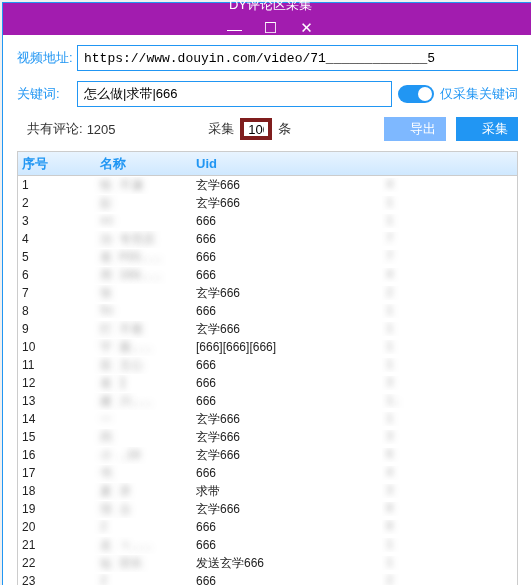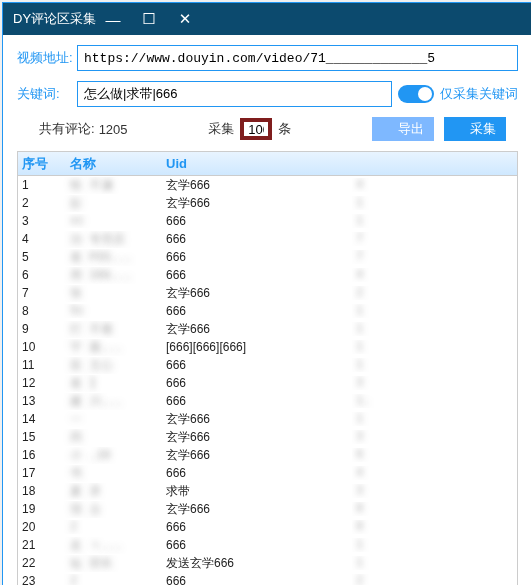--- a/index.html
+++ b/index.html
@@ -1,43 +1,43 @@
 <!DOCTYPE html>
 <html><head>
 <meta charset="utf-8">
 <style>
   * { margin: 0; padding: 0; box-sizing: border-box; font-family: "Microsoft YaHei", Arial, sans-serif; }
   body { background: #f0f0f0; padding: 2px; }
   .window { width: 531px; background: #fff; border: 1px solid #2196f3; }
-  .titlebar { background: #0c4a6e; height: 32px; display: flex; align-items: center; justify-content: flex-start; padding: 0 4px 0 10px; color: #fff; font-size: 13px; }
+  .titlebar { background: #a21caf; height: 32px; display: flex; align-items: center; justify-content: center; padding: 0 4px 0 10px; color: #fff; font-size: 13px; flex-direction: column; }
   .titlebar .title { font-weight: normal; }
   .win-controls { display: flex; gap: 2px; }
   .win-btn { width: 34px; height: 28px; display: flex; align-items: center; justify-content: center; color: #fff; font-size: 15px; cursor: pointer; }
   .content { padding: 10px 14px 8px; }
   .row { display: flex; align-items: center; margin-bottom: 10px; font-size: 13px; }
   .row-label { color: #2196f3; width: 60px; flex-shrink: 0; }
   .text-input { flex: 1; border: 1px solid #2196f3; padding: 4px 6px; font-size: 13px; height: 26px; outline: none; font-family: "Courier New", monospace; }
   .kw-row .text-input { font-family: "Microsoft YaHei", Arial, sans-serif; }
   .toggle-wrap { display: flex; align-items: center; margin-left: 6px; }
   .toggle { width: 36px; height: 18px; background: #2196f3; border-radius: 9px; position: relative; cursor: pointer; margin-right: 6px; }
   .toggle-knob { width: 14px; height: 14px; background: #fff; border-radius: 50%; position: absolute; top: 2px; right: 2px; }
   .toggle-label { color: #2196f3; font-size: 13px; }
-  .meta-row { display: flex; align-items: center; justify-content: space-between; margin: 6px 12px 10px; font-size: 13px; color: #333; }
+  .meta-row { display: flex; align-items: center; justify-content: space-between; margin: 6px 0 10px; font-size: 13px; color: #333; }
   .meta-left { display: flex; align-items: center; gap: 4px; padding-left: 10px; }
   .meta-mid { display: flex; align-items: center; gap: 6px; }
   .num-input { width: 32px; border: 4px solid #7f1d1d; padding: 2px 4px; font-size: 13px; text-align: center; height: 22px; }
   .meta-right { display: flex; gap: 10px; }
   .btn { width: 62px; height: 24px; border: none; color: #fff; font-size: 13px; cursor: pointer; display: flex; align-items: center; justify-content: center; padding-left: 16px; }
   .btn-export { background: #7eb8ff; }
   .btn-collect { background: #2196f3; }
   .table-wrap { border: 1px solid #ccc; height: 452px; overflow: hidden; }
   .table-header { display: flex; background: linear-gradient(#e8f4ff, #cfe8ff); height: 24px; align-items: center; font-size: 13px; color: #2196f3; border-bottom: 1px solid #ccc; font-weight: bold; }
   .th, .td { padding: 0 4px; overflow: hidden; white-space: nowrap; text-overflow: ellipsis; }
   .col-seq { width: 44px; }
-  .col-name { width: 100px; padding-left: 8px; }
+  .col-name { width: 100px; padding-left: 8px; margin-left: 30px; }
   .col-content { width: 190px; font-size: 12px; }
   .col-uid { flex: 1; }
   .table-body { font-size: 12px; color: #222; }
   .tr { display: flex; height: 18px; align-items: center; }
   .blur { color: transparent; text-shadow: 0 0 6px rgba(90,90,90,0.55); user-select: none; font-family: Liberation Mono, monospace; }
 </style>
 </head>
 <body>
 
 <div class="window">

